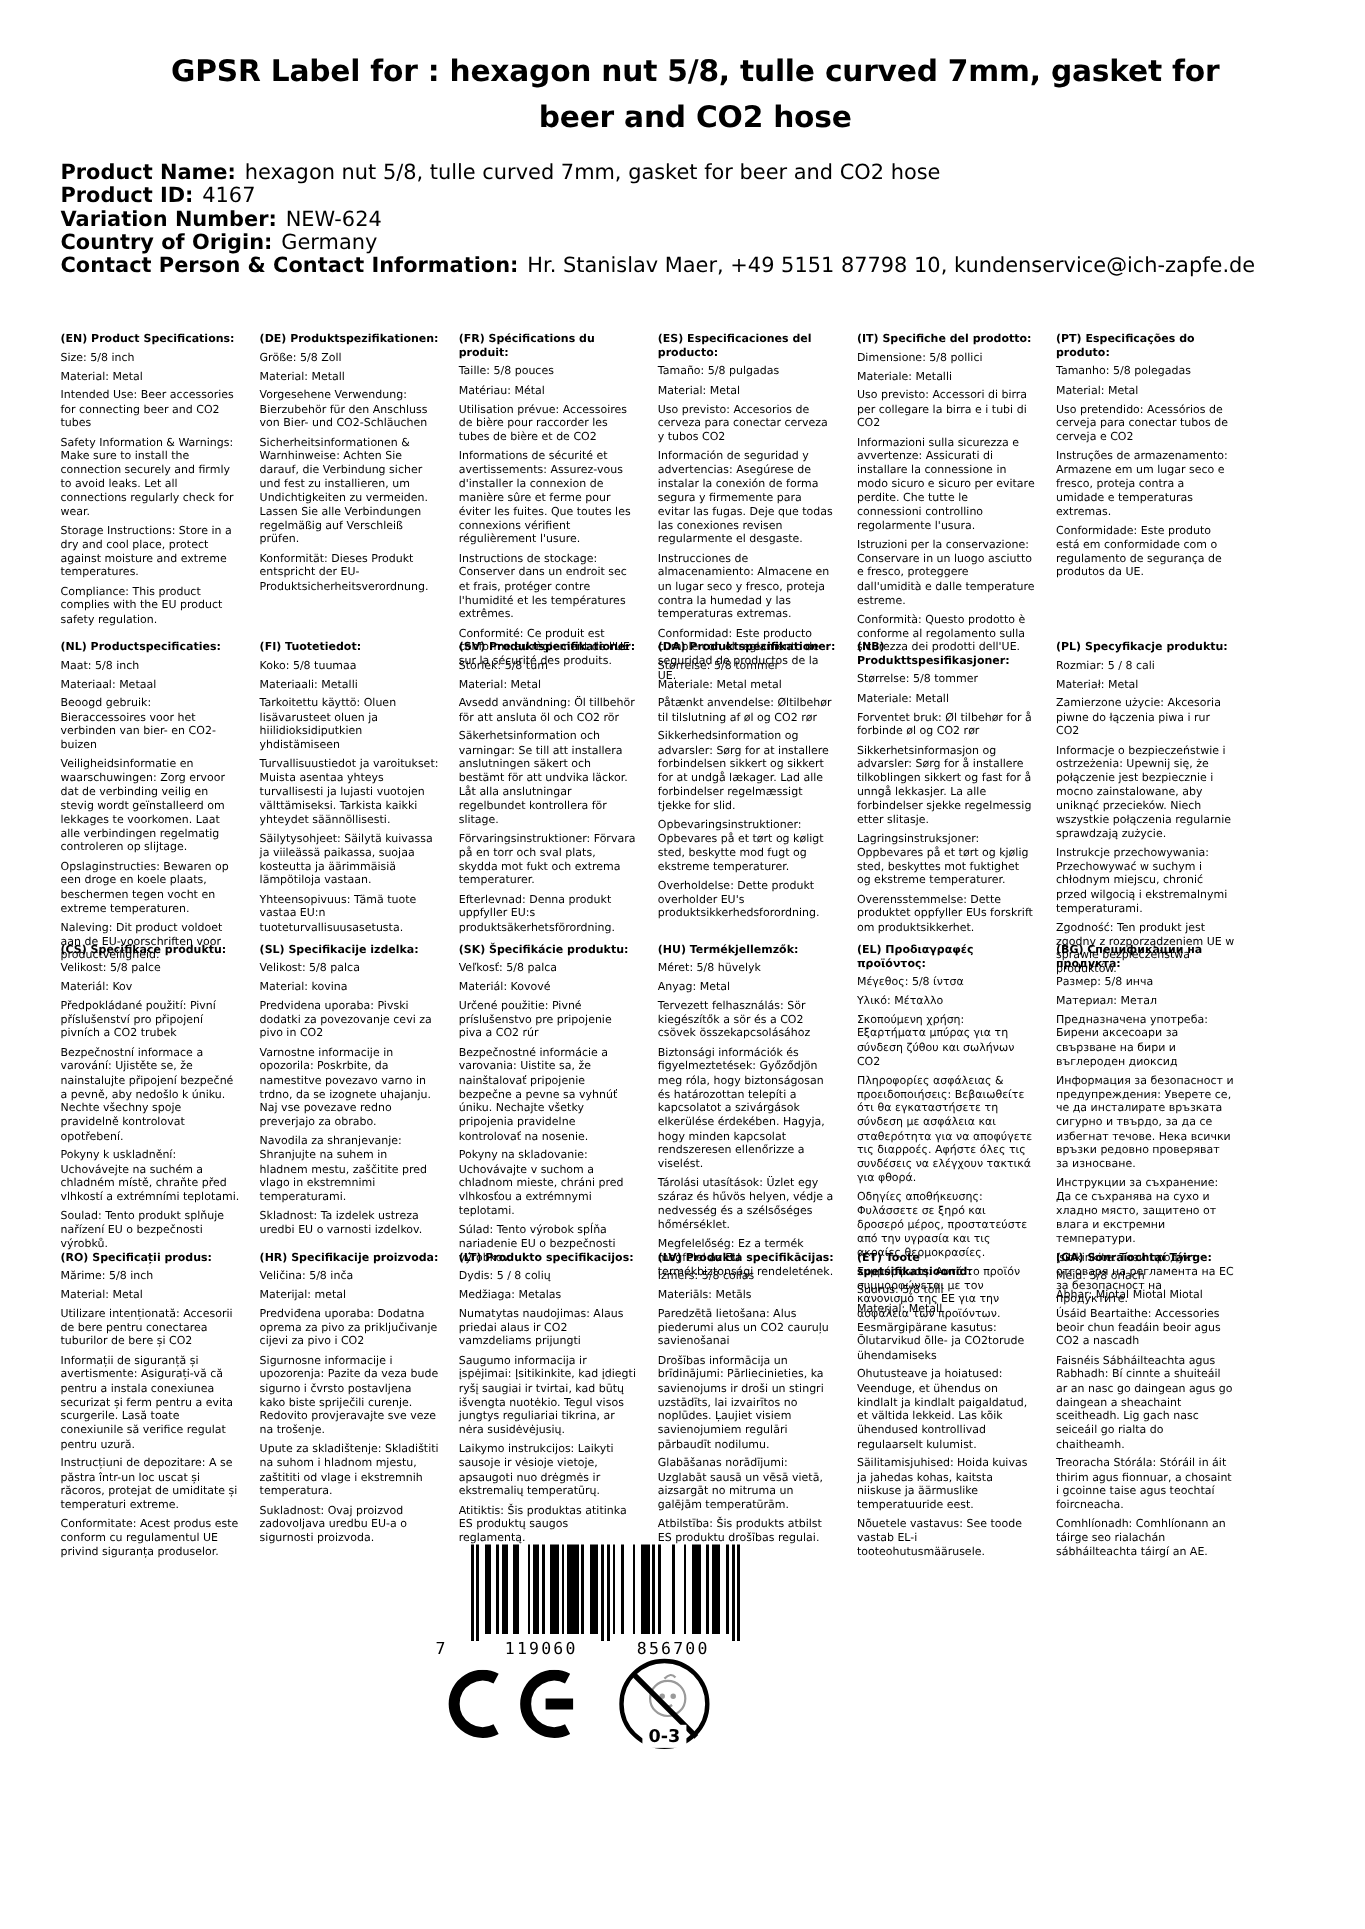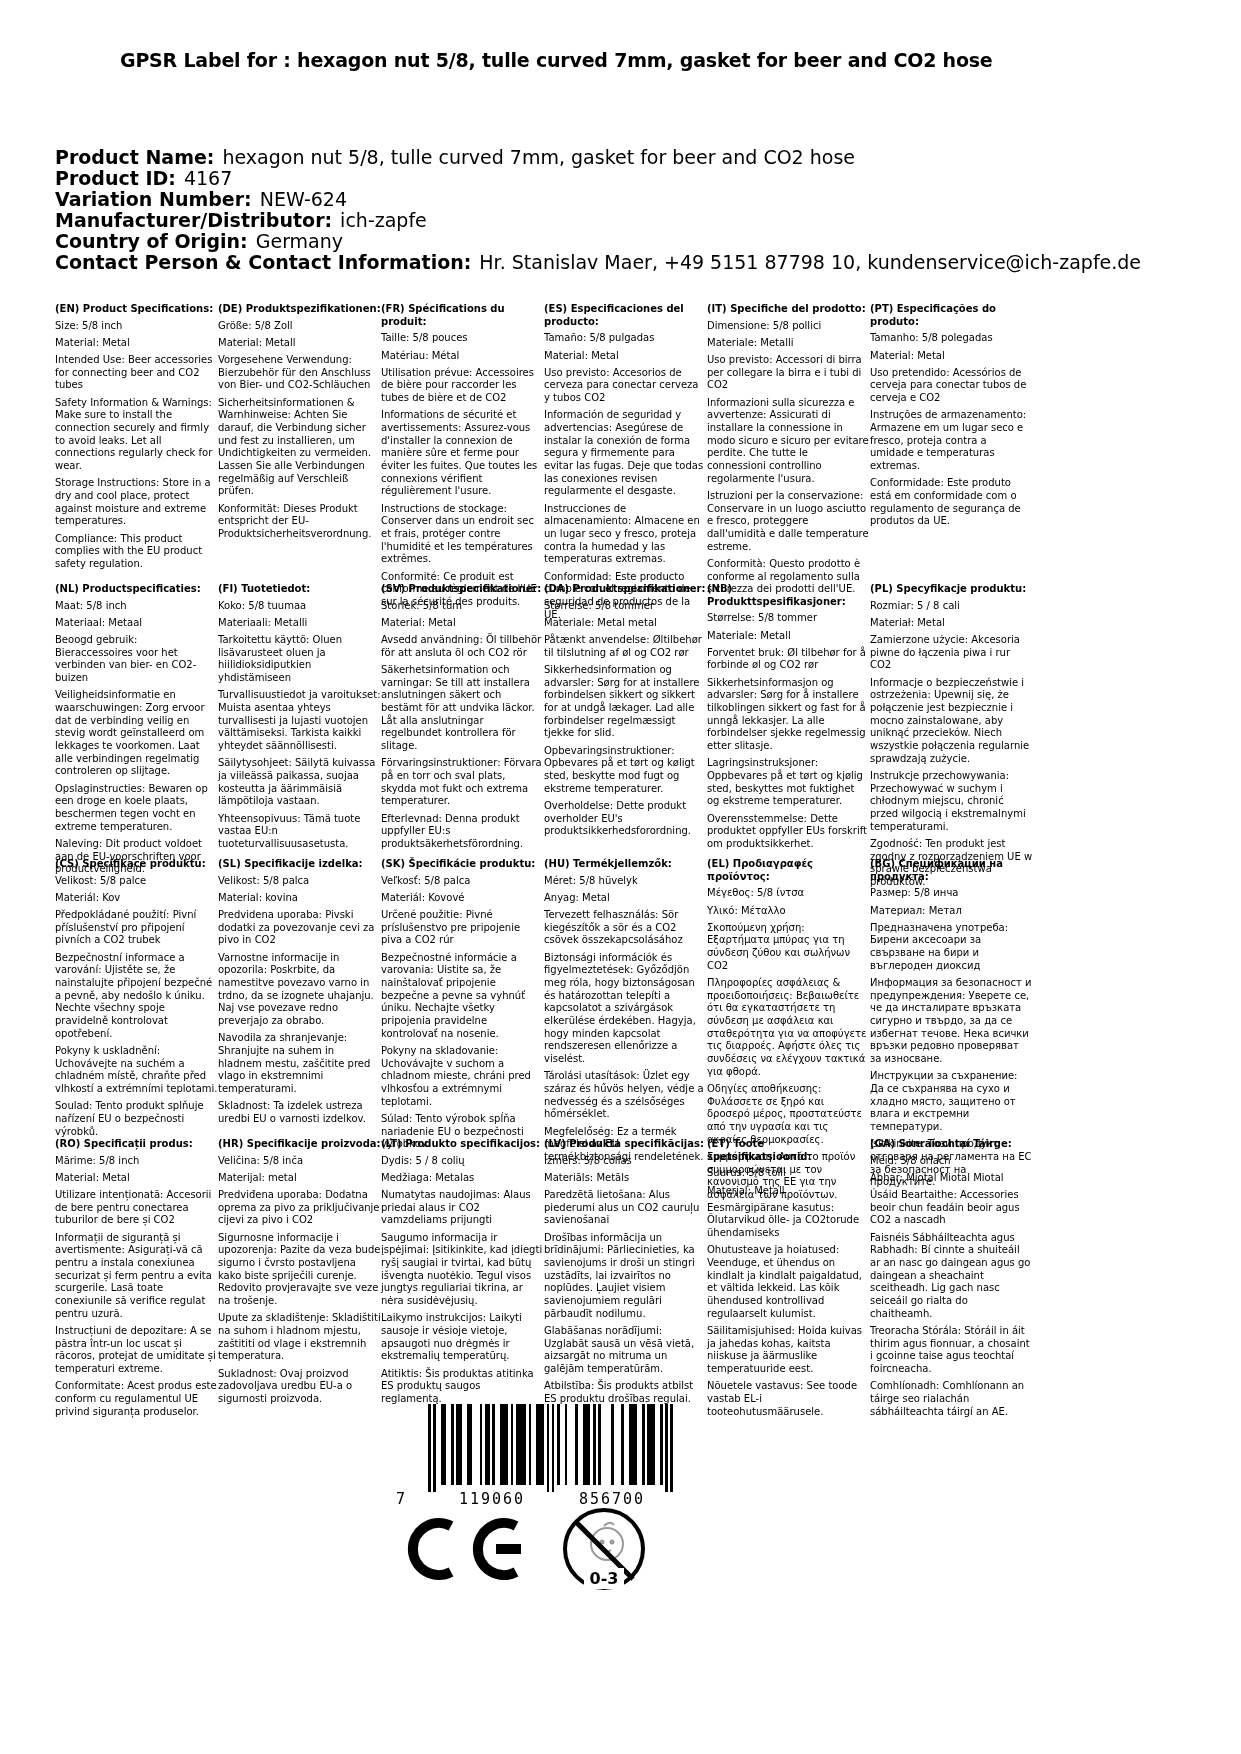--- a/index.html
+++ b/index.html
@@ -1,29 +1,29 @@
 <!DOCTYPE html>
 <html><head>
 <meta charset="utf-8">
 <style>
   html,body{margin:0;padding:0;background:#e8e8e8;}
   .page{
     position:relative; width:1241px; height:1754px; background:#ffffff;
     font-family:"DejaVu Sans", sans-serif; color:#000; margin:0 auto; overflow:hidden;
   }
   .title{
-    position:absolute; top:46px; left:120px; width:1000px; 
-    font-size:19px; font-weight:bold; line-height:1.5; letter-spacing:-0.2px;
+    position:absolute; top:46px; left:132px; width:1000px; text-align:center;
+    font-size:27px; font-weight:bold; line-height:1.5; letter-spacing:-0.2px;
   }
   .product-info{ position:absolute; top:147px; left:55px; right:40px; font-size:19px; line-height:21px; }
   .pi-label{ font-weight:bold; }
   .pi-value{ margin-left:8px; }
   .spec-grid{
     position:absolute; top:303px; left:55px;
-    display:grid; grid-template-columns:repeat(6,163px); column-gap:0;
+    display:grid; grid-template-columns:repeat(6,163px); column-gap:18px;
     grid-template-rows:280px 275px 280px auto;
   }
   .spec-cell{ font-size:10px; line-height:1.27; overflow-wrap:break-word; }
   .spec-header{ font-weight:bold; }
   .spec-cell p{ margin:4.5px 0 0 0; }
   .spec-cell p:first-of-type{ margin-top:4px; }
   .barcode{ position:absolute; top:1404px; left:428px; width:245px; }
   .barcode svg{ display:block; }
   .bc-digits span{
     position:absolute; font-family:"DejaVu Sans Mono", monospace; font-size:15px; top:86px;
@@ -39,21 +39,20 @@
 <body>
 
 <div class="page">
 
   <div class="title">GPSR Label for : hexagon nut 5/8, tulle curved 7mm, gasket for beer and CO2 hose</div>
 
   <div class="product-info" id="product-info">
       <div class="pi-row"><span class="pi-label">Product Name:</span><span class="pi-value">hexagon nut 5/8, tulle curved 7mm, gasket for beer and CO2 hose</span></div>
       <div class="pi-row"><span class="pi-label">Product ID:</span><span class="pi-value">4167</span></div>
       <div class="pi-row"><span class="pi-label">Variation Number:</span><span class="pi-value">NEW-624</span></div>
-      <div class="pi-row"><span class="pi-label">Manufacturer/Distributor:</span><span class="pi-value">ich-zapfe</span></div>
       <div class="pi-row"><span class="pi-label">Country of Origin:</span><span class="pi-value">Germany</span></div>
       <div class="pi-row"><span class="pi-label">Contact Person &amp; Contact Information:</span><span class="pi-value">Hr. Stanislav Maer, +49 5151 87798 10, kundenservice@ich-zapfe.de</span></div>
     </div>
 
   <div class="spec-grid" id="spec-grid">
       <div class="spec-cell">
         <div class="spec-header">(EN) Product Specifications:</div>
         <p>Size: 5/8 inch</p>
         <p>Material: Metal</p>
         <p>Intended Use: Beer accessories for connecting beer and CO2 tubes</p>

